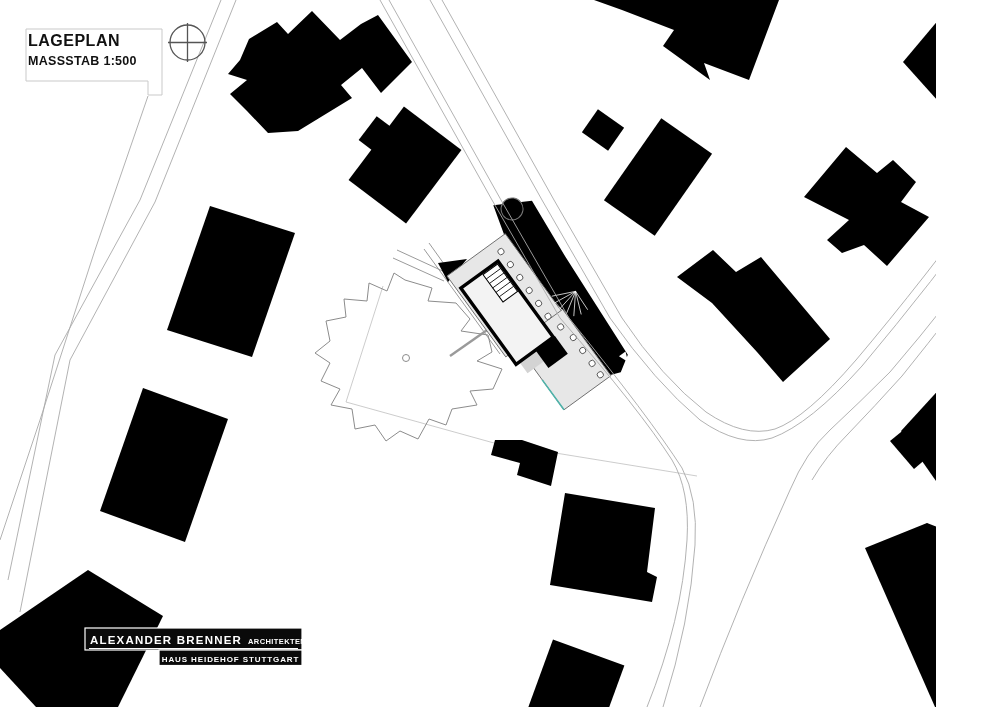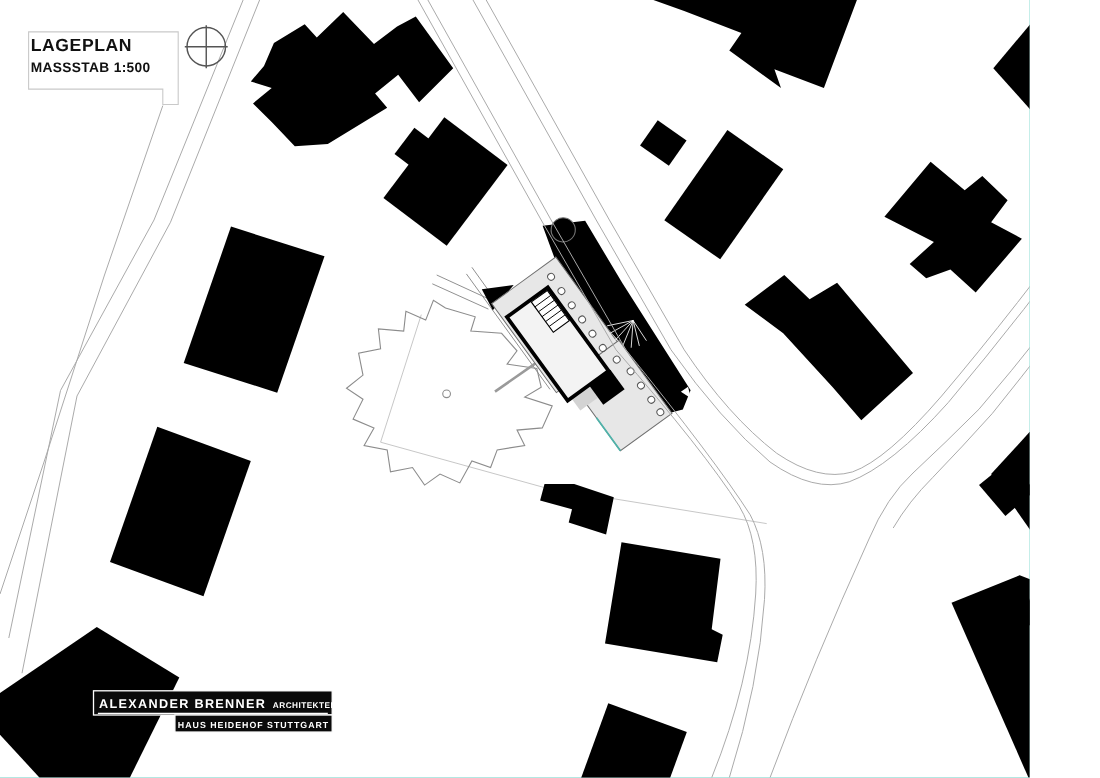--- a/index.html
+++ b/index.html
@@ -1,16 +1,16 @@
 <!DOCTYPE html>
 <html><head>
 <meta charset="utf-8">
 <style>
   html,body{margin:0;padding:0;background:#ffffff;}
-  .page{position:relative;width:936px;height:707px;background:#14b8a6;overflow:hidden;
+  .page{position:relative;width:936px;height:707px;background:#eab308;overflow:hidden;
         font-family:"Liberation Sans",sans-serif;}
   svg{display:block;}
   text{font-family:"Liberation Sans",sans-serif;}
 </style>
 </head>
 <body>
 
 <div class="page">
 <svg width="1000" height="707" viewBox="0 0 1000 707">
 

